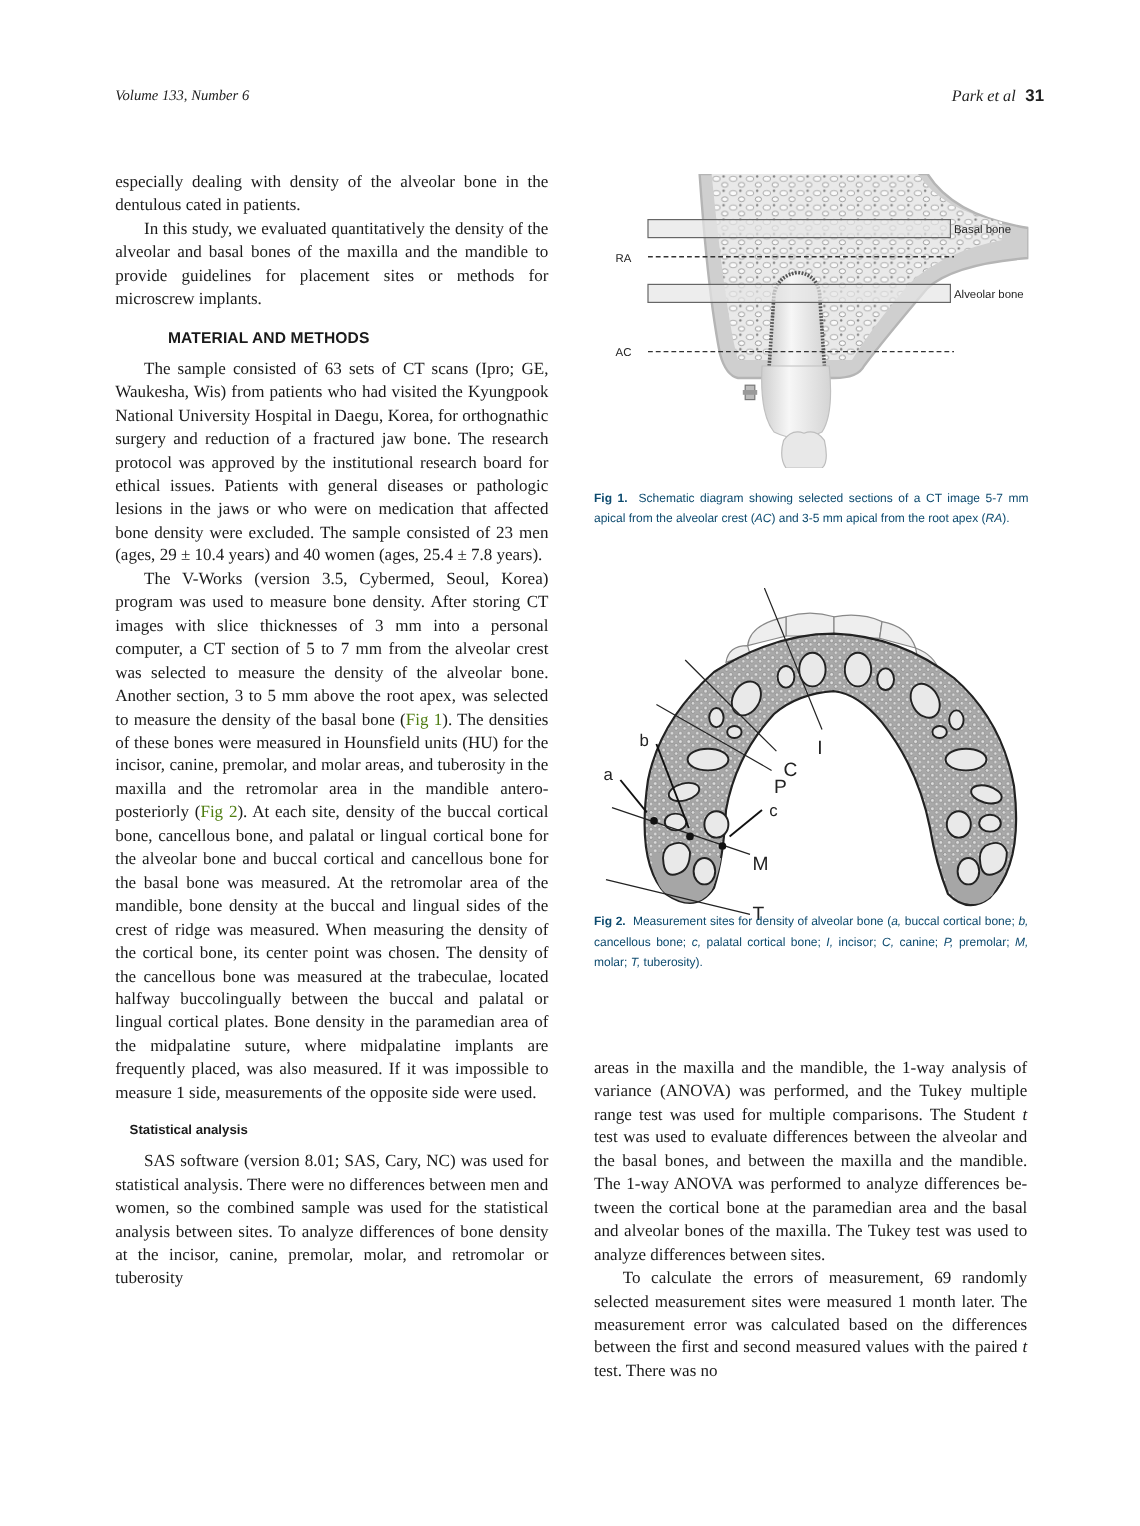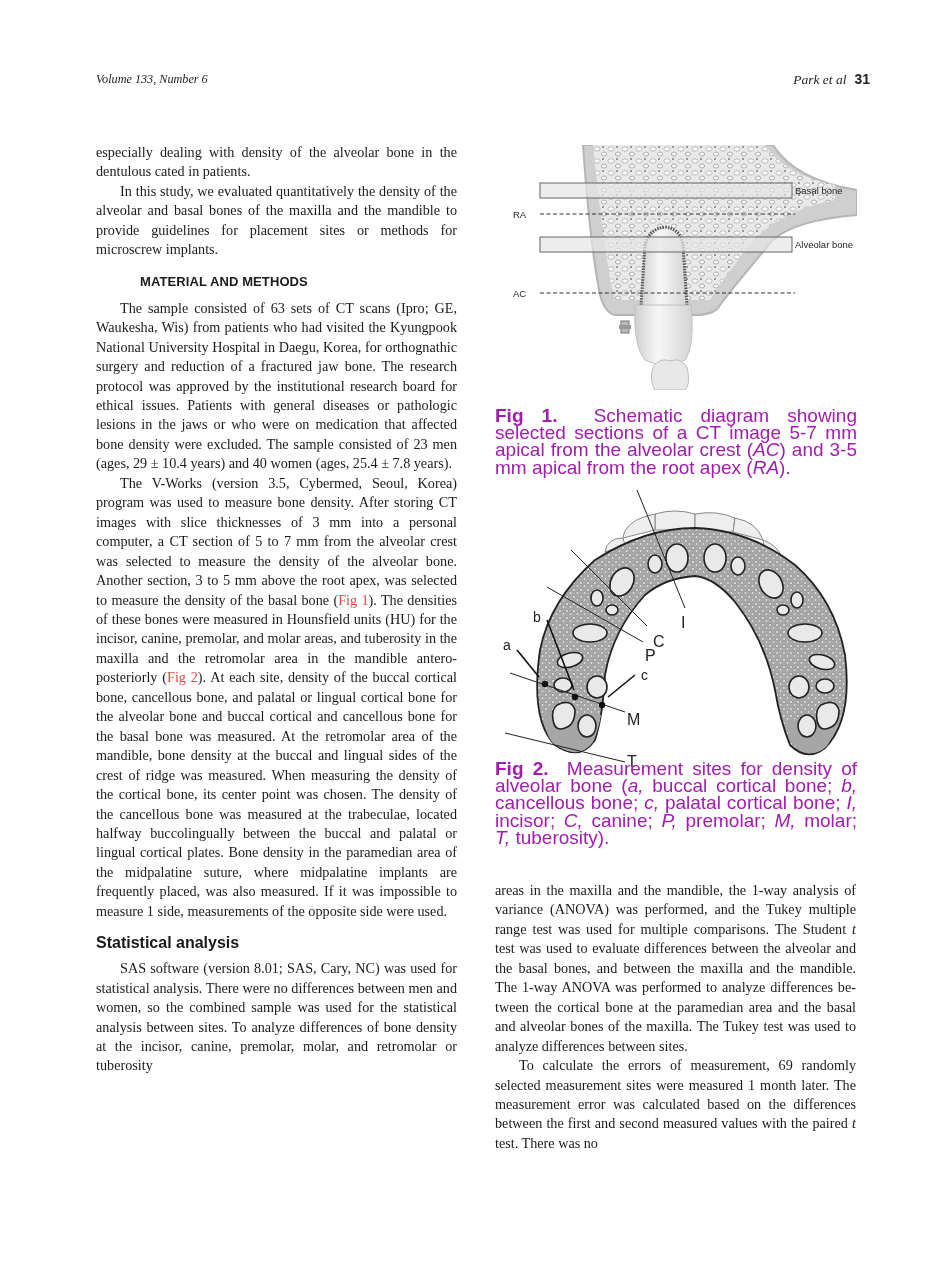--- a/index.html
+++ b/index.html
@@ -10,27 +10,27 @@
   .running-right { position: absolute; top: 70px; right: 80px; font-size: 13.5px; line-height: 18px; color: #222; }
   .running-right .author { font-style: italic; font-family: "Liberation Serif", serif; margin-right: 8px; }
   .running-right .pnum { font-family: "Liberation Sans", sans-serif; font-weight: bold; font-size: 14px; }
 
   .col { position: absolute; width: 361px; font-size: 14.2px; line-height: 19.45px; text-align: justify; }
   .col-left { left: 96px; top: 143px; }
   .col-right { left: 495px; top: 881px; }
   .col p { margin: 0; hyphens: manual; }
   .col p.indent { text-indent: 24px; }
   .col h2 { font-family: "Liberation Sans", sans-serif; font-size: 13px; font-weight: bold; margin: 13px 0 9px 0; letter-spacing: 0.1px; line-height: 17px; padding-left: 44px; }
-  .col h3 { font-family: "Liberation Sans", sans-serif; font-size: 16px; font-weight: bold; margin: 13px 0 8px 0; line-height: 17px; }
-  .link { color: #ef4444; }
+  .col h3 { font-family: "Liberation Sans", sans-serif; font-size: 11px; font-weight: bold; margin: 13px 0 8px 12px; line-height: 17px; }
+  .link { color: #4d7c0f; }
 
   .fig { position: absolute; left: 495px; width: 362px; }
   .fig1-img { top: 145px; height: 245px; }
   .fig2-img { top: 490px; height: 280px; }
-  .caption { position: absolute; left: 495px; width: 362px; font-family: "Liberation Sans", sans-serif; font-size: 19px; line-height: 17.2px; text-align: justify; color: #a21caf; }
+  .caption { position: absolute; left: 495px; width: 362px; font-family: "Liberation Sans", sans-serif; font-size: 10px; line-height: 17.2px; text-align: justify; color: #0c4a6e; }
   .caption b { font-weight: bold; }
   .cap1 { top: 407px; }
   .cap2 { top: 760px; }
   .caption i { font-style: italic; }
   svg text { font-family: "Liberation Sans", sans-serif; }
 </style>
 </head>
 <body>
 
 <div class="running-head serif">

